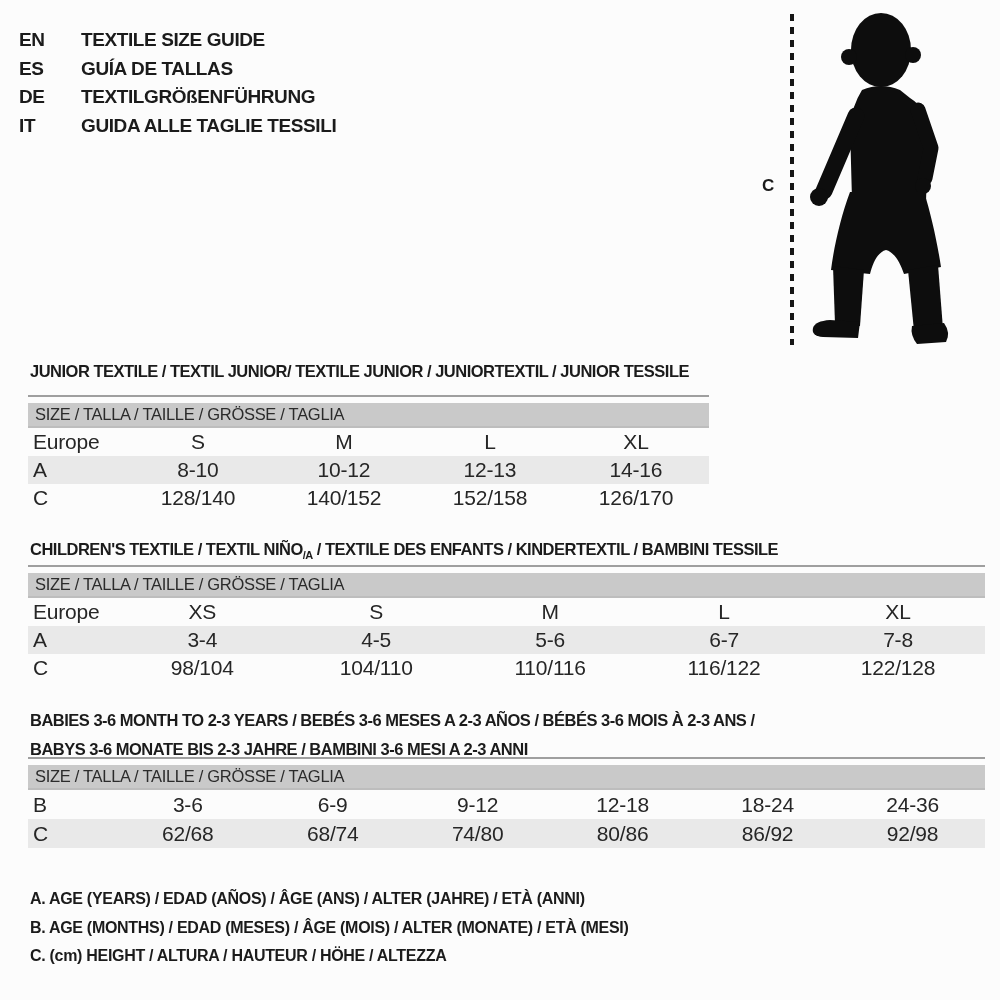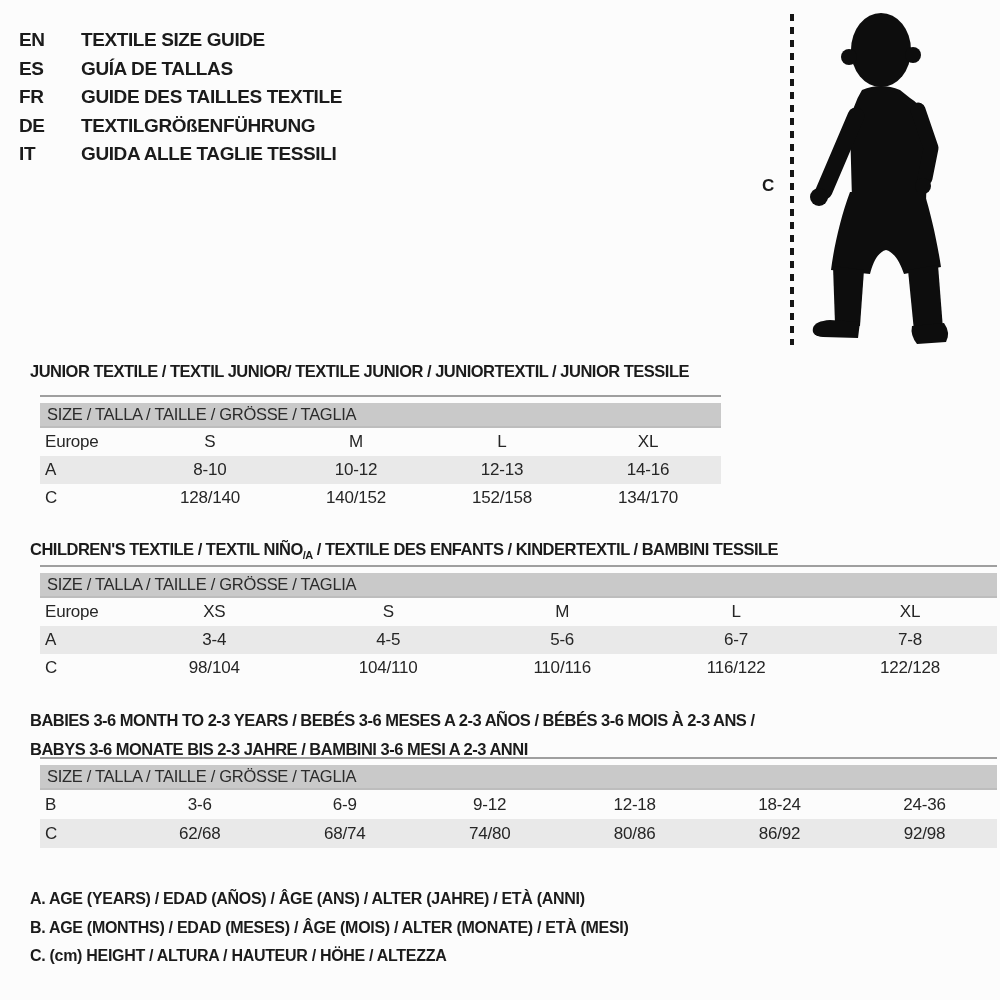--- a/index.html
+++ b/index.html
@@ -23,52 +23,48 @@
     background:repeating-linear-gradient(to bottom,#161616 0 7px,transparent 7px 13px);
   }
   .measure-label{left:762px;top:176px;font-size:17px;font-weight:700;}
   .fig-svg{left:798px;top:6px;}
 
   
   .sec-title{left:30px;font-size:16.5px;font-weight:700;letter-spacing:-0.5px;line-height:28.5px;white-space:nowrap;}
   .sub{font-size:11px;vertical-align:-4px;}
 
   
-  .sizetable{left:28px;margin-left:12px;}
+  .sizetable{left:28px;}
   .t-rule{height:2px;background:#9f9f9f;}
   .t-bar{
     margin-top:6px;height:23px;line-height:23px;background:#c9c9c9;
     border-bottom:2px solid #bdbdbd;
     padding-left:7px;font-size:16.5px;color:#2b2b2b;letter-spacing:-0.3px;
   }
-  .t-row{display:flex;align-items:center;height:28px;font-size:17px;color:#262626;letter-spacing:-0.2px;}
+  .t-row{display:flex;align-items:center;height:28px;font-size:21px;color:#262626;letter-spacing:-0.2px;}
   .t-row.striped{background:#e9e9e9;}
   .t-label{padding-left:5px;}
   .w1 .t-label{width:13.5%;}
   .w2 .t-label{width:8.6%;}
   .t-cell{flex:1;text-align:center;}
 
   
   .footnotes{left:30px;top:885px;font-size:16px;font-weight:700;letter-spacing:-0.3px;line-height:28.6px;white-space:nowrap;}
 </style>
 </head>
 <body>
 
 <div class="abs lang-block">
   <div class="lang-row">
     <span class="lang-code">EN</span>
     <span class="lang-label">TEXTILE SIZE GUIDE</span>
   </div>
   <div class="lang-row">
     <span class="lang-code">ES</span>
     <span class="lang-label">GUÍA DE TALLAS</span>
-  </div>
-  <div class="lang-row">
-    <span class="lang-code">FR</span>
-    <span class="lang-label">GUIDE DES TAILLES TEXTILE</span>
   </div>
   <div class="lang-row">
     <span class="lang-code">DE</span>
     <span class="lang-label">TEXTILGRÖßENFÜHRUNG</span>
   </div>
   <div class="lang-row">
     <span class="lang-code">IT</span>
     <span class="lang-label">GUIDA ALLE TAGLIE TESSILI</span>
   </div>
 </div>
@@ -118,21 +114,21 @@
     <div class="t-cell">8-10</div>
     <div class="t-cell">10-12</div>
     <div class="t-cell">12-13</div>
     <div class="t-cell">14-16</div>
   </div>
   <div class="t-row">
     <div class="t-label">C</div>
     <div class="t-cell">128/140</div>
     <div class="t-cell">140/152</div>
     <div class="t-cell">152/158</div>
-    <div class="t-cell">134/170</div>
+    <div class="t-cell">126/170</div>
   </div>
 </div>
 
 <div class="abs sec-title" style="top:535px;">
   <span>CHILDREN'S TEXTILE / TEXTIL NIÑO</span><span class="sub">/A</span><span> / TEXTILE DES ENFANTS / KINDERTEXTIL / BAMBINI TESSILE</span>
 </div>
 <div class="abs sizetable w2" style="top:565px;width:957px;">
   <div class="t-rule"></div>
   <div class="t-bar">SIZE / TALLA / TAILLE / GRÖSSE / TAGLIA</div>
   <div class="t-row">

